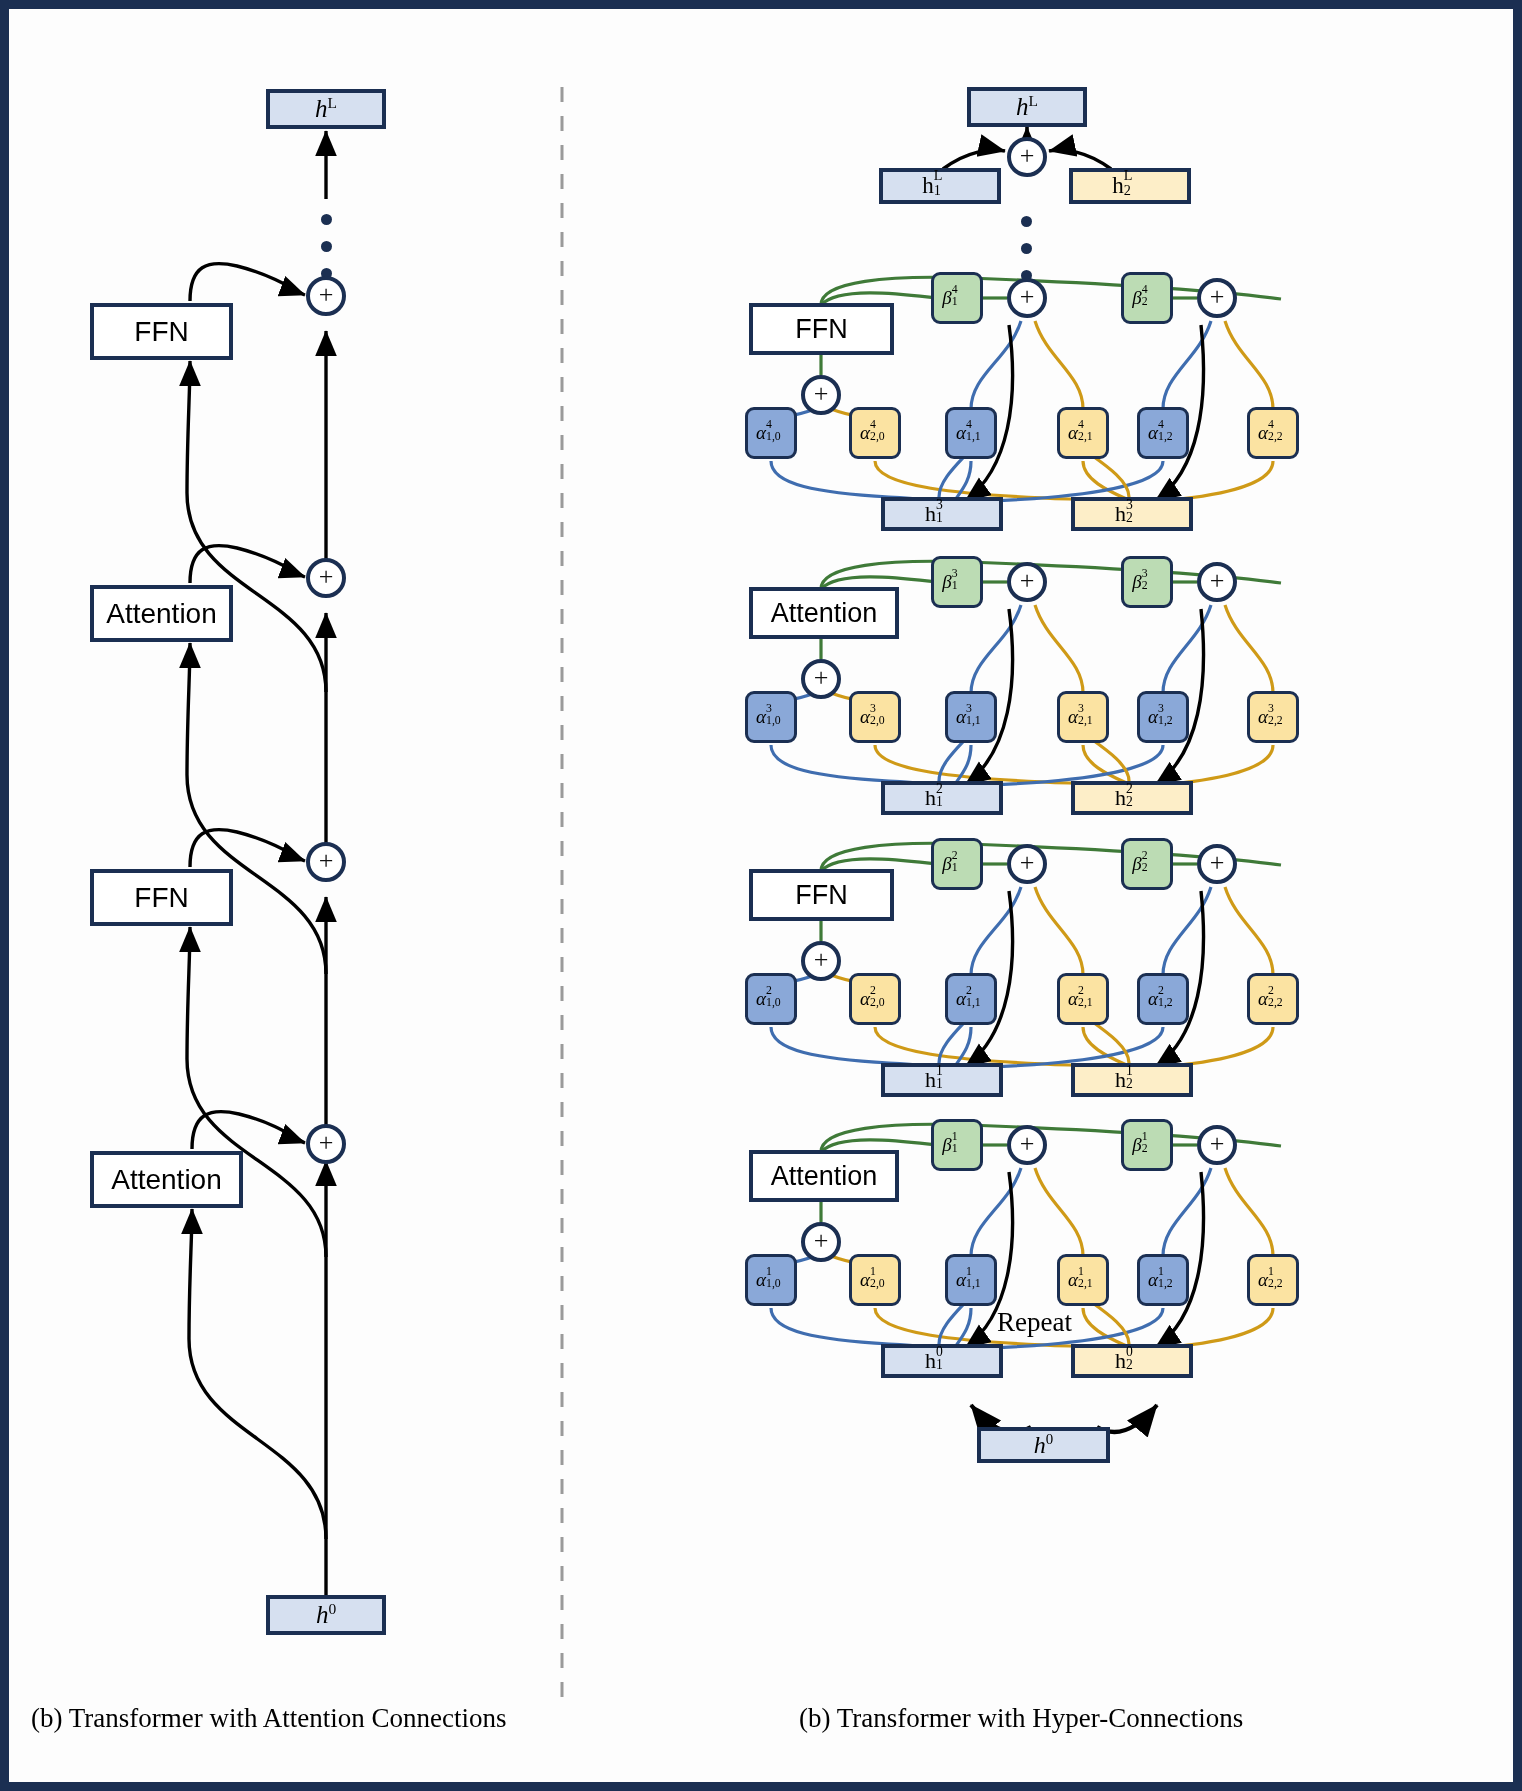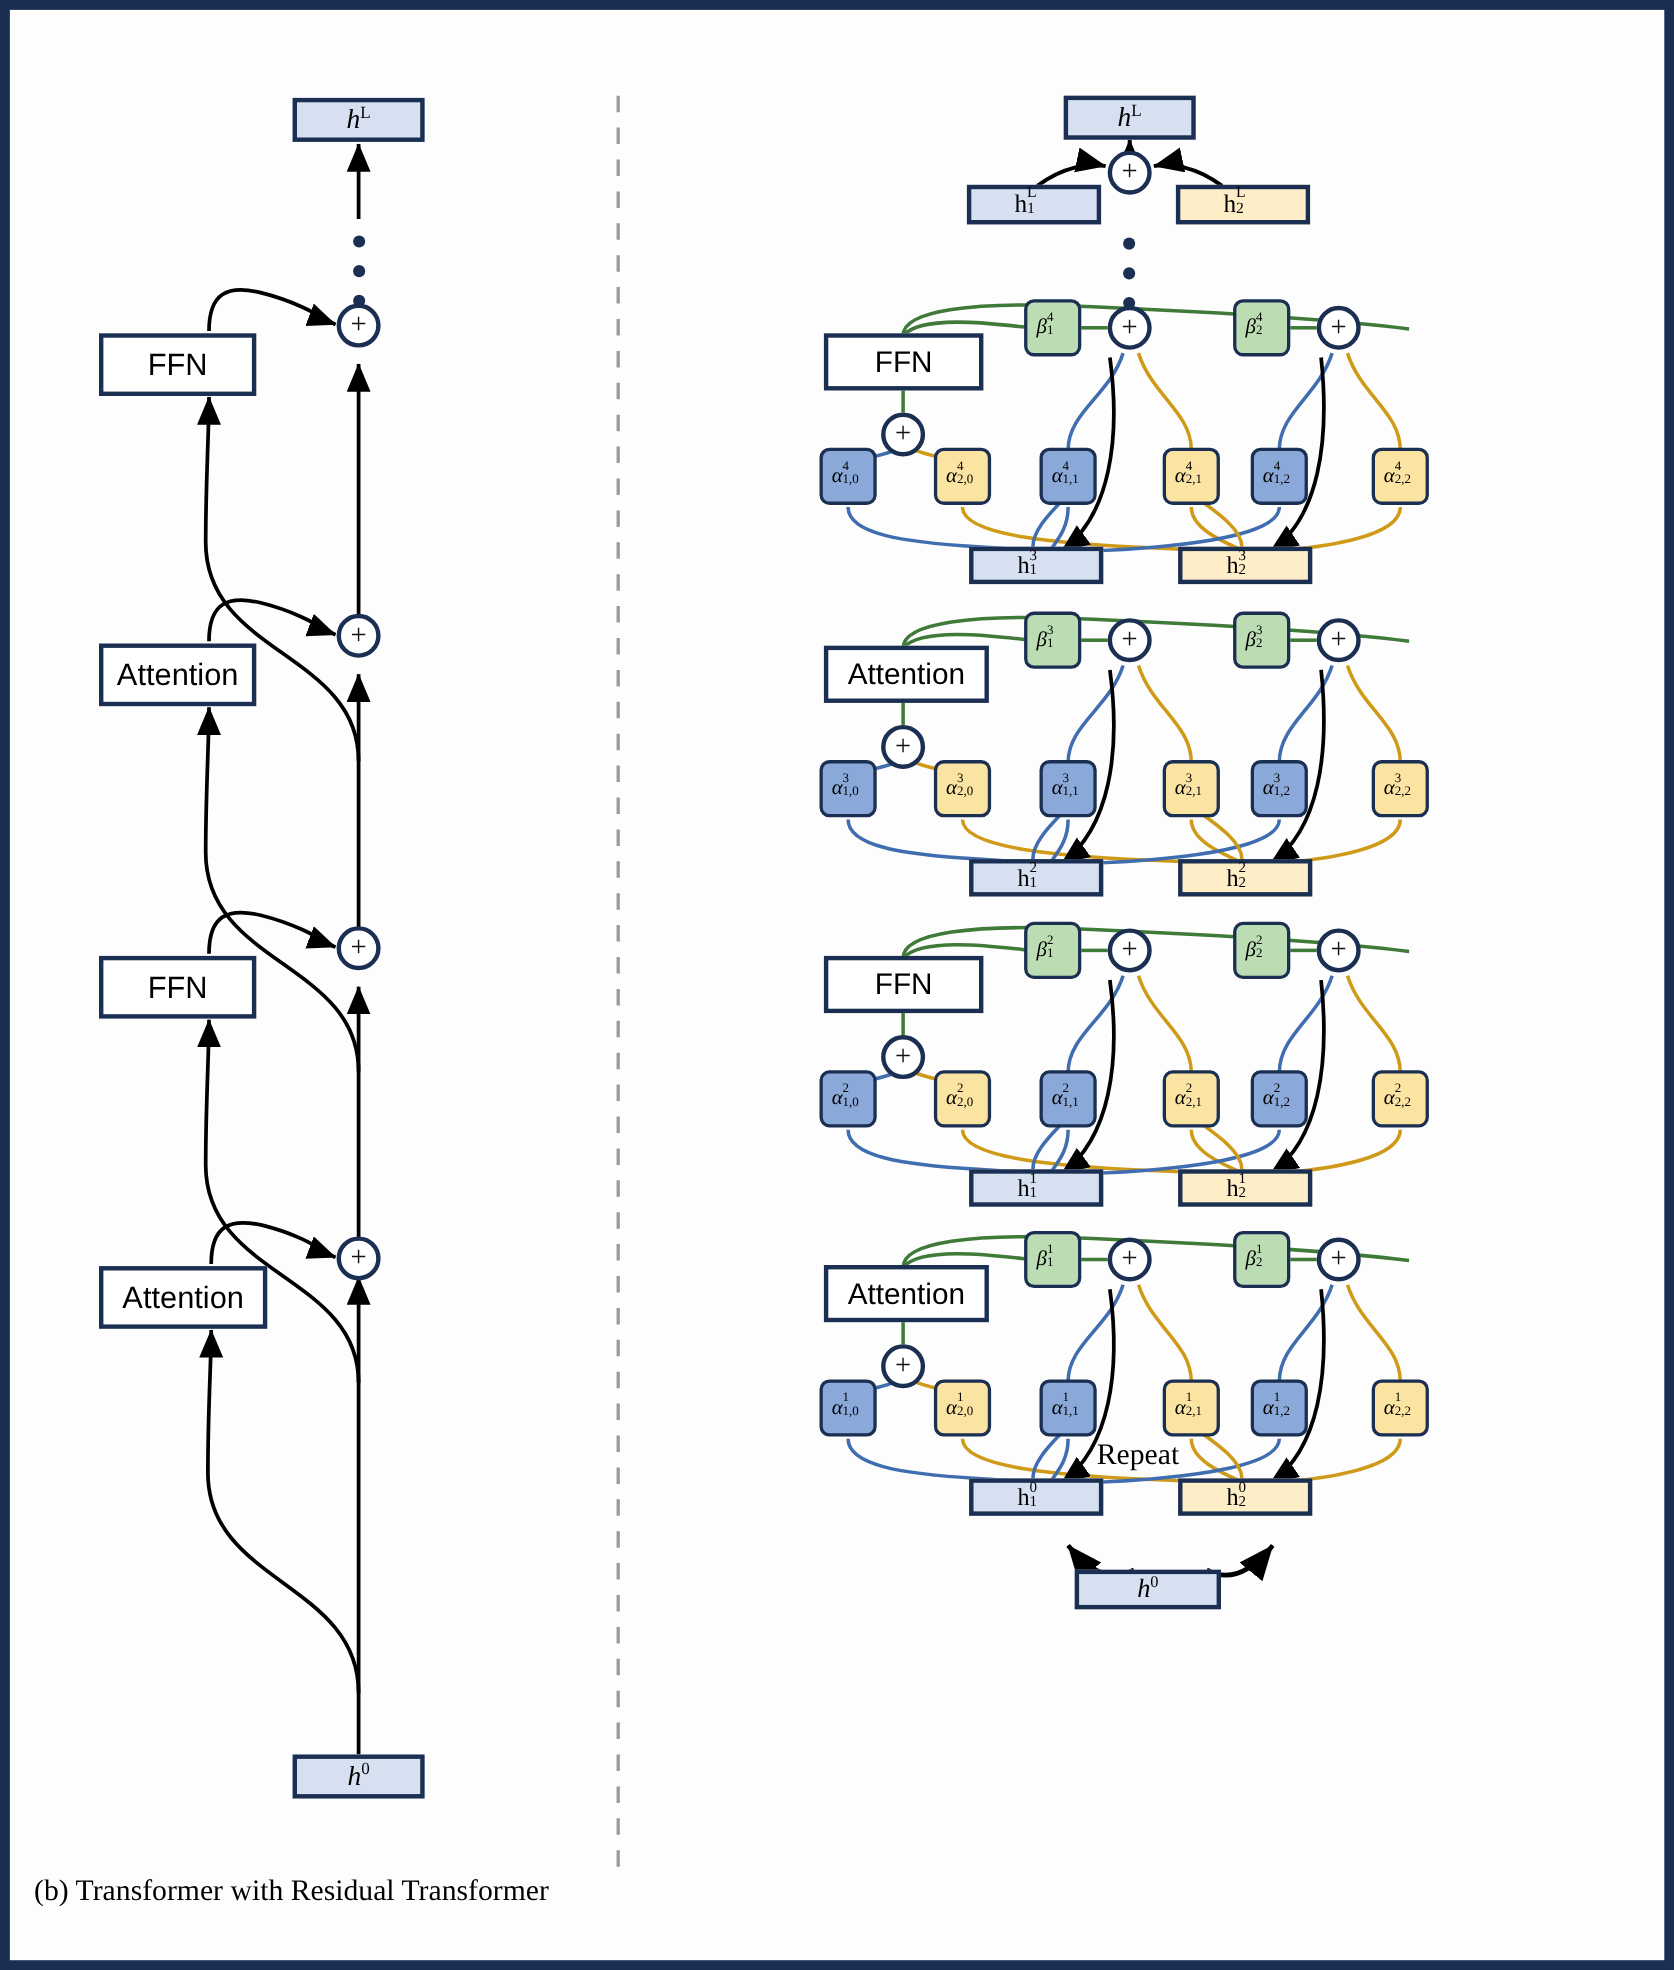--- a/index.html
+++ b/index.html
@@ -244,21 +244,21 @@
     <span>Attention</span>
   </div>
   <div class="node plus" style="left:297px;top:1115px;">
     <span>+</span>
   </div>
 
   <div class="node hbox" style="left:257px;top:1586px;width:120px;height:40px;font-size:25px;">
     <span class="m"><i>h</i><span class="sup">0</span></span>
   </div>
 
-  <div class="caption" style="left:22px;top:1694px;">(b) Transformer with Residual Transformer</div>
+  <div class="caption" style="left:22px;top:1694px;">(b) Transformer with Attention Connections</div>
 
   <div class="node hbox" style="left:958px;top:78px;width:120px;height:40px;font-size:25px;">
     <span class="m"><i>h</i><span class="sup">L</span></span>
   </div>
 
   <div class="node plus" style="left:998px;top:128px;">
     <span>+</span>
   </div>
 
   <div class="node hbox" style="left:870px;top:159px;width:122px;height:36px;font-size:23px;">
@@ -445,14 +445,15 @@
   <div class="node hbox yellow" style="left:1062px;top:1335px;width:122px;height:34px;font-size:22px;">
     <span class="m">h<span class="stack"><span class="s-up">0</span><span class="s-dn">2</span></span></span>
   </div>
 
   <div class="repeat-label" style="left:988px;top:1298px;">Repeat</div>
 
   <div class="node hbox" style="left:968px;top:1418px;width:133px;height:36px;font-size:24px;">
     <span class="m"><i>h</i><span class="sup">0</span></span>
   </div>
 
+  <div class="caption" style="left:790px;top:1694px;">(b) Transformer with Hyper-Connections</div>
 
 </div>
 
 </body></html>

